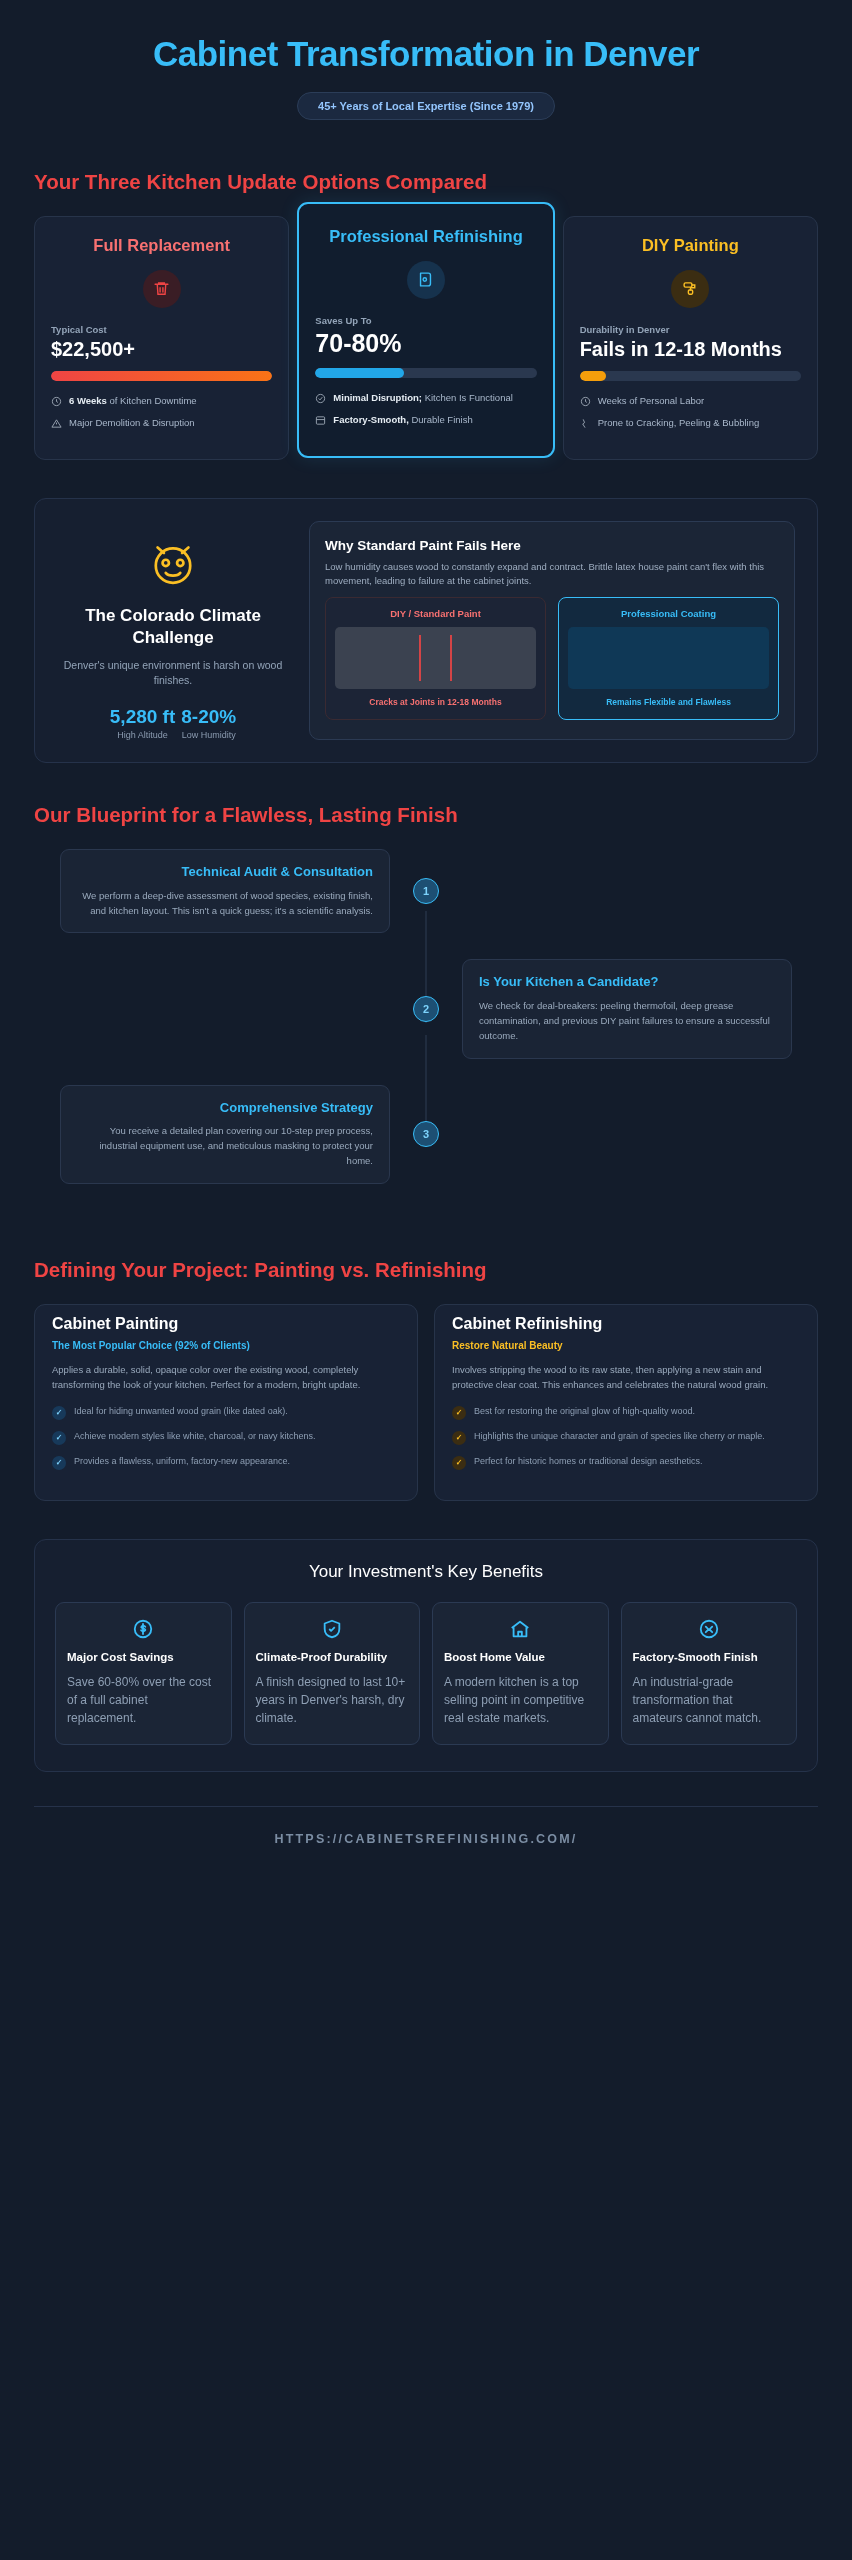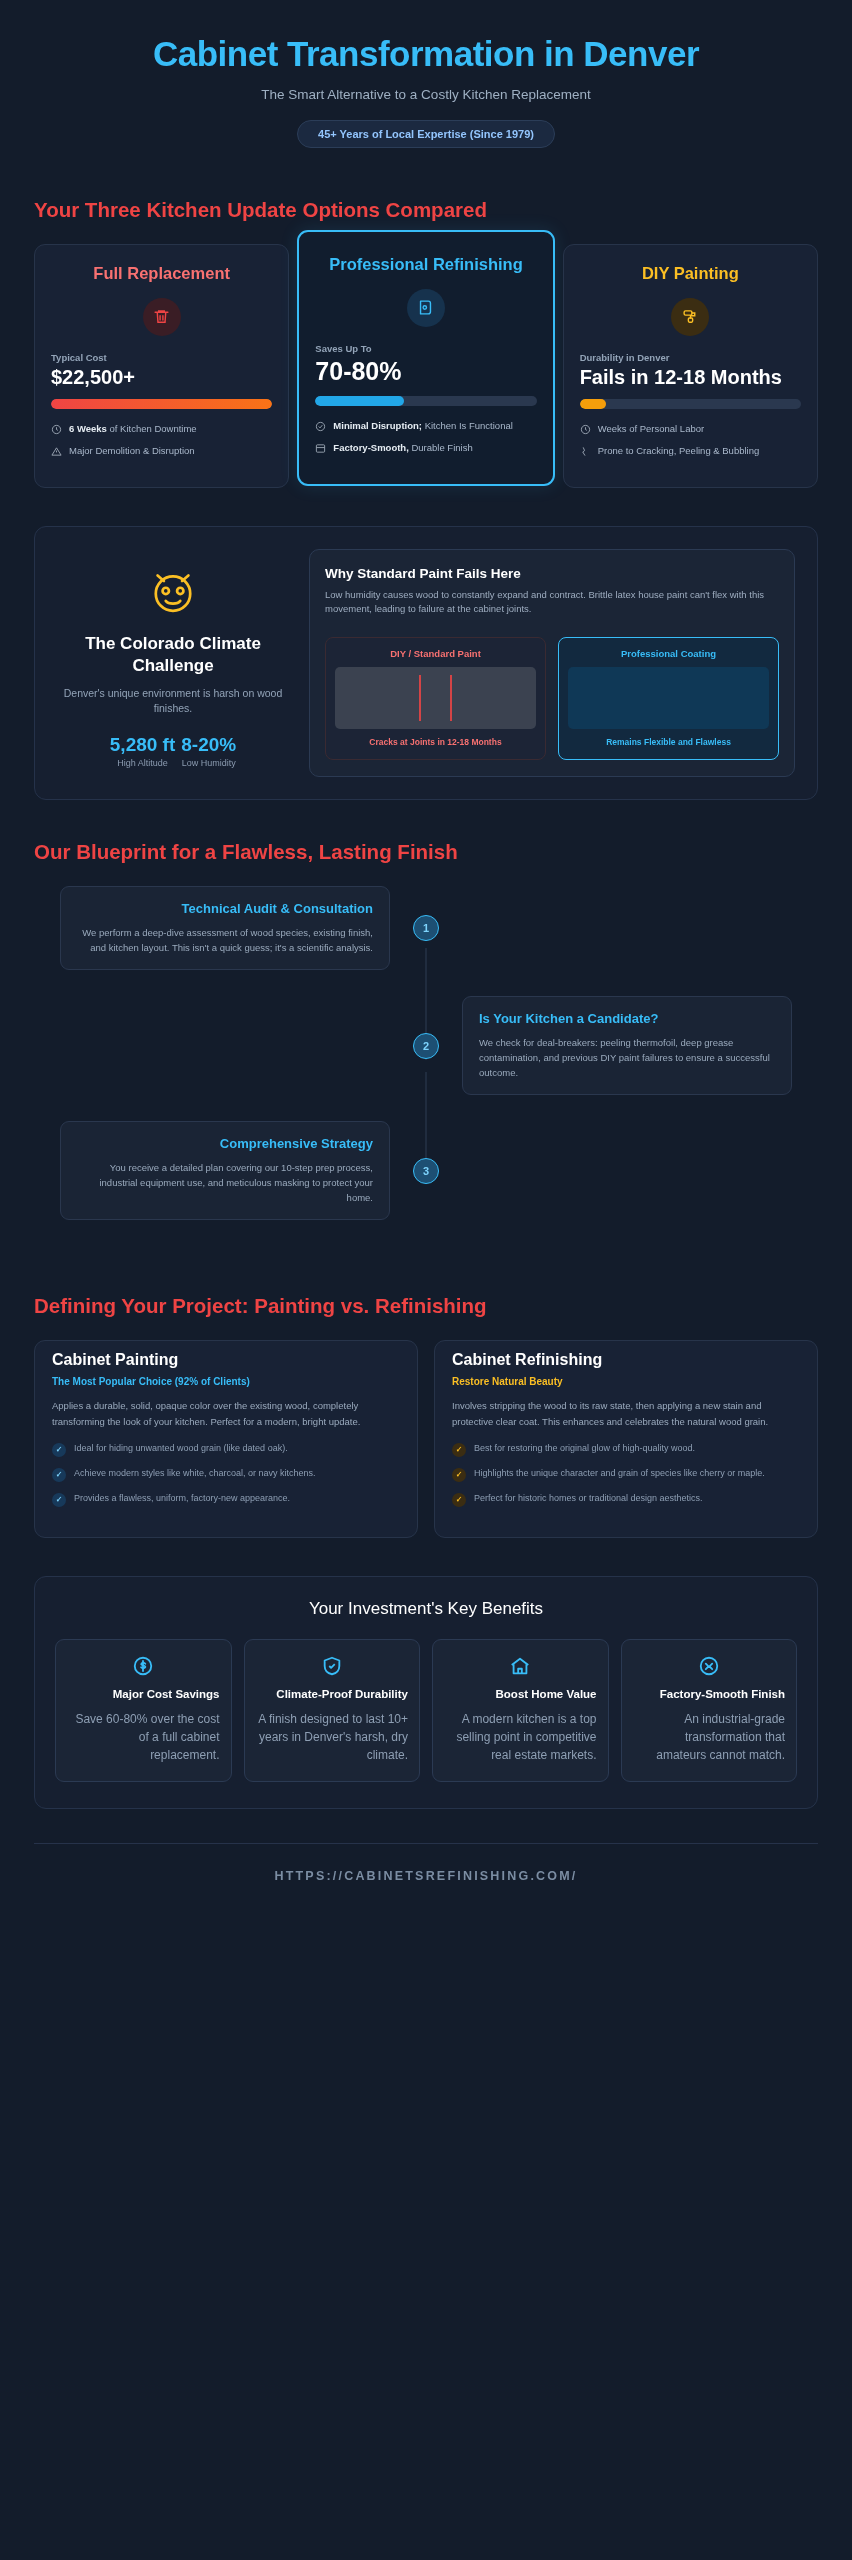--- a/index.html
+++ b/index.html
@@ -153,21 +153,21 @@
   .stat .l { font-size: 9px; color: #8b9bb0; margin-top: 2px; }
   .climate-right {
     flex: 1;
     background: #1b2536;
     border: 1px solid #2b3a53;
     border-radius: 10px;
     padding: 16px 15px;
   }
   .climate-right h4 { font-size: 13.5px; color: #fff; font-weight: bold; }
   .climate-right p.desc { font-size: 9.5px; color: #9eadc0; line-height: 1.5; margin-top: 7px; }
-  .compare { display: flex; gap: 12px; margin-top: 21px; }
+  .compare { display: flex; gap: 12px; margin-top: 9px; }
   .cmp {
     flex: 1; border-radius: 8px; padding: 10px 9px; text-align: center;
   }
   .cmp.bad { background: #1c2436; border: 1px solid #3a2a32; }
   .cmp.good { background: #12293f; border: 1.5px solid #38bdf8; }
   .cmp .hd { font-size: 9.5px; font-weight: bold; margin-bottom: 8px; }
   .cmp.bad .hd { color: #f87171; }
   .cmp.good .hd { color: #38bdf8; }
   .swatch { height: 62px; border-radius: 5px; margin-bottom: 8px; position: relative; overflow: hidden; }
   .swatch.bad { background: #3b4250; }
@@ -235,21 +235,21 @@
     margin-top: 38px;
     background: #161f30;
     border: 1px solid #25324a;
     border-radius: 12px;
     padding: 22px 20px 26px;
   }
   .benefits h3 { text-align: center; font-size: 17px; color: #fff; font-weight: normal; margin-bottom: 20px; }
   .bgrid { display: flex; gap: 12px; }
   .bcard {
     flex: 1; background: #1b2536; border: 1px solid #2b3a53;
-    border-radius: 9px; padding: 15px 11px 17px; text-align: right;
+    border-radius: 9px; padding: 15px 11px 17px; text-align: left;
   }
   .bcard .bi { margin-bottom: 10px; }
   .bcard h5 { font-size: 11.5px; color: #fff; font-weight: bold; line-height: 1.3; }
   .bcard p { font-size: 12px; color: #8e9fb4; line-height: 1.5; margin-top: 8px; }
 
   
   .footer {
     margin-top: 34px;
     border-top: 1px solid #26324a;
     padding: 22px 0 30px;
@@ -261,21 +261,20 @@
   }
   svg { display: block; }
 </style>
 </head>
 <body>
 
 <div class="page">
 
   <div class="hero">
     <h1>Cabinet Transformation in Denver</h1>
-    <div class="sub">The Smart Alternative to a Costly Kitchen Replacement</div>
     <div class="badge">45+ Years of Local Expertise (Since 1979)</div>
   </div>
 
   <div class="inner">
 
     <div class="section-title">Your Three Kitchen Update Options Compared</div>
 
     <div class="options">
 
       <div class="opt red">

